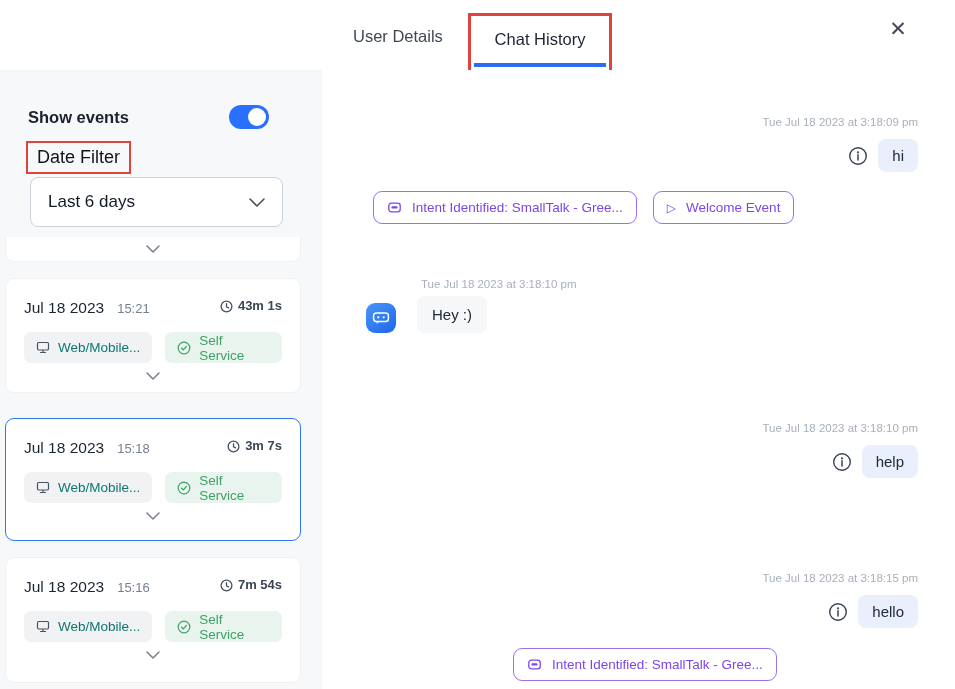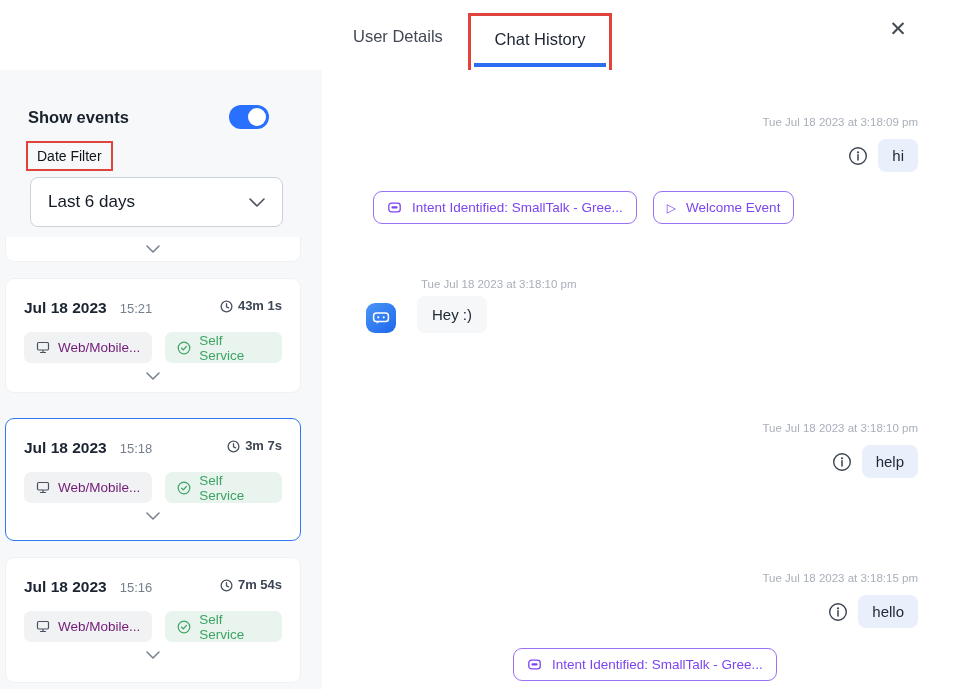--- a/index.html
+++ b/index.html
@@ -16,37 +16,37 @@
   .tab-chat { position:absolute; left:0; right:0; top:14px; text-align:center; color:#1c2330; }
   .tab-underline { position:absolute; left:3px; right:3px; bottom:3px; height:4px; background:#2c6cf3; }
   .close-btn { position:absolute; left:882px; top:13px; width:32px; height:32px; background:none; border:none; font-size:21px; font-weight:300; color:#454b54; cursor:pointer; line-height:32px; text-align:center; }
 
   
   .sidebar { position:absolute; left:0; top:70px; width:322px; height:619px; background:#f7f8f9; }
   .show-events-label { position:absolute; left:28px; top:38px; font-size:16.5px; font-weight:700; color:#1a222e; }
   .toggle { position:absolute; left:229px; top:35px; width:40px; height:24px; border-radius:12px; background:#2970ff; cursor:pointer; }
   .toggle .knob { position:absolute; top:3px; right:3px; width:18px; height:18px; border-radius:50%; background:#fff; }
   .ann-datefilter { position:absolute; left:26px; top:71px; border-width:2px; padding:4px 9px; }
-  .ann-datefilter span { font-size:14px; color:#10151c; }
+  .ann-datefilter span { font-size:18px; color:#10151c; }
   .dropdown { position:absolute; left:30px; top:107px; width:253px; height:50px; background:#fff; border:1px solid #ccd2d9; border-radius:8px; display:flex; align-items:center; justify-content:space-between; padding:0 17px; cursor:pointer; }
   .dropdown .value { font-size:17px; color:#131a24; }
 
   .card { position:absolute; left:5px; width:296px; background:#fff; border-radius:9px; border:1px solid #f0f1f3; }
   .card-partial { top:167px; height:25px; border-radius:0 0 9px 9px; display:flex; align-items:center; justify-content:center; border-top:none; }
   .card-1 { top:208px; height:115px; }
   .card-2 { top:348px; height:123px; border:1.5px solid #2e78f2; }
   .card-3 { top:487px; height:126px; }
   .card-inner { padding:19px 18px 6px 18px; display:flex; flex-direction:column; }
   .date-row { display:flex; align-items:baseline; }
-  .sess-date { font-size:15.5px; font-weight:700; color:#1b2431; }
+  .sess-date { font-size:15.5px; font-weight:400; color:#1b2431; }
   .sess-time { font-size:13px; color:#76808d; margin-left:13px; }
   .sess-dur { margin-left:auto; display:flex; align-items:flex-end; gap:5px; font-size:13px; font-weight:700; color:#3d4654; }
   .chip-row { display:flex; gap:13px; margin-top:15px; }
   .s-chip { height:31px; display:inline-flex; align-items:center; gap:8px; padding:0 12px; border-radius:7px; font-size:13.5px; }
-  .s-chip.gray { background:#f1f2f4; color:#701a75; }
+  .s-chip.gray { background:#f1f2f4; color:#0f766e; }
   .s-chip.green { background:#e8f4ed; color:#3da365; }
   .card-chevron { align-self:center; margin-top:9px; cursor:pointer; line-height:0; }
 
   
   .main { position:absolute; left:322px; top:70px; width:633px; height:619px; background:#fff; }
   .msg-group { position:absolute; display:flex; flex-direction:column; }
   .msg-group.user { align-items:flex-end; right:37px; }
   .ts { font-size:11.5px; color:#a8afba; margin-bottom:11px; white-space:nowrap; }
   .msg-row { display:flex; align-items:center; gap:10px; }
   .bubble { background:#e9f0fc; border-radius:8px; padding:8px 14px; font-size:15px; color:#202a38; white-space:nowrap; }

